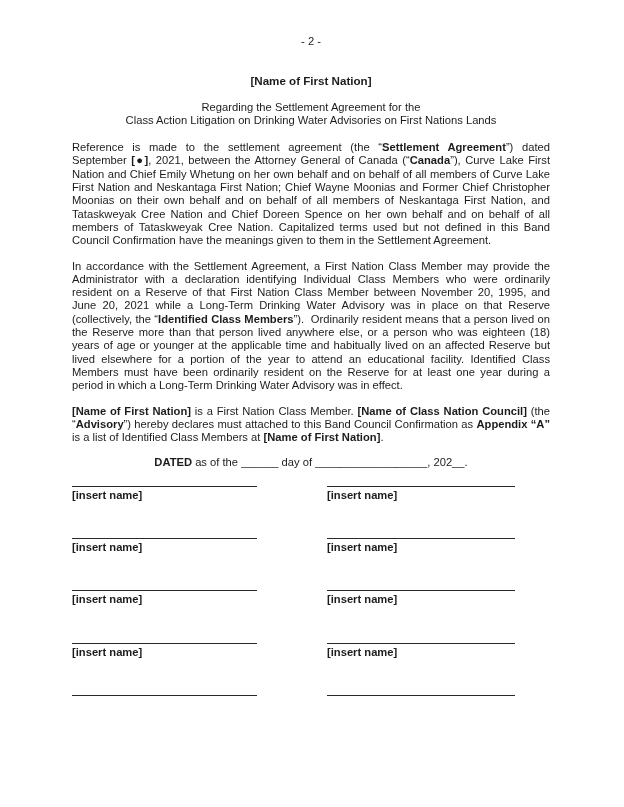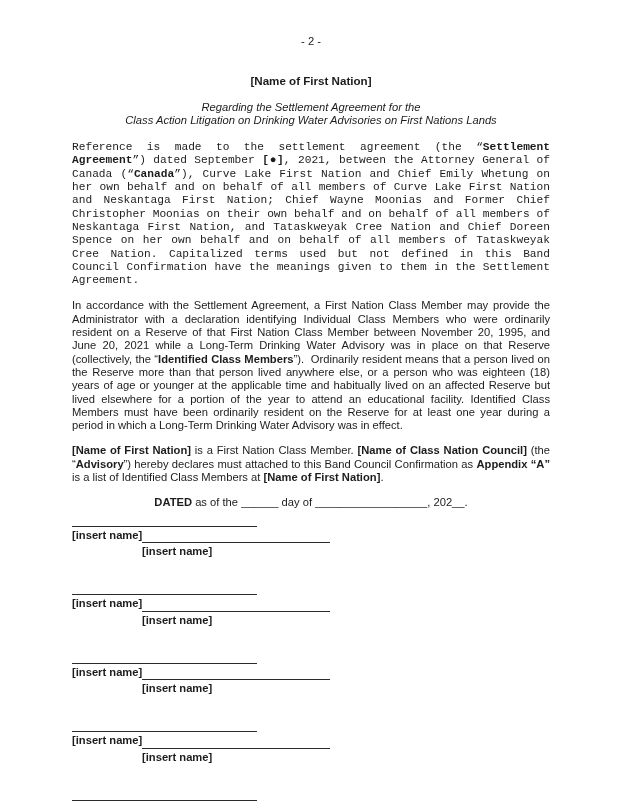--- a/index.html
+++ b/index.html
@@ -29,34 +29,32 @@
   .doc-title {
     text-align: center;
     font-weight: bold;
     font-size: 11.6px;
   }
   .title-nation { margin-top: 26px; }
   .title-doc { margin-top: 13px; }
   .subtitle {
     margin-top: 13px;
     text-align: center;
-    font-style: italic;
   }
   .body-paragraphs { margin-top: 14px; }
   p.para {
     margin: 12px 0 0 0;
     text-align: justify;
   }
-  p.para:first-child { margin-top: 0; font-family: Liberation Mono, monospace; }
+  p.para:first-child { margin-top: 0; }
   p.para.no-justify { text-align: center; }
   .sig-section { margin-top: 16px; }
   .sig-row {
     display: flex;
     margin-bottom: 36px;
-    flex-direction: column;
   }
   .sig-cell { width: 185px; }
   .sig-cell.right {
     margin-left: 70px;
     width: 188px;
   }
   .sig-line {
     height: 0;
     border-top: 1.5px solid #2a2a2a;
   }

